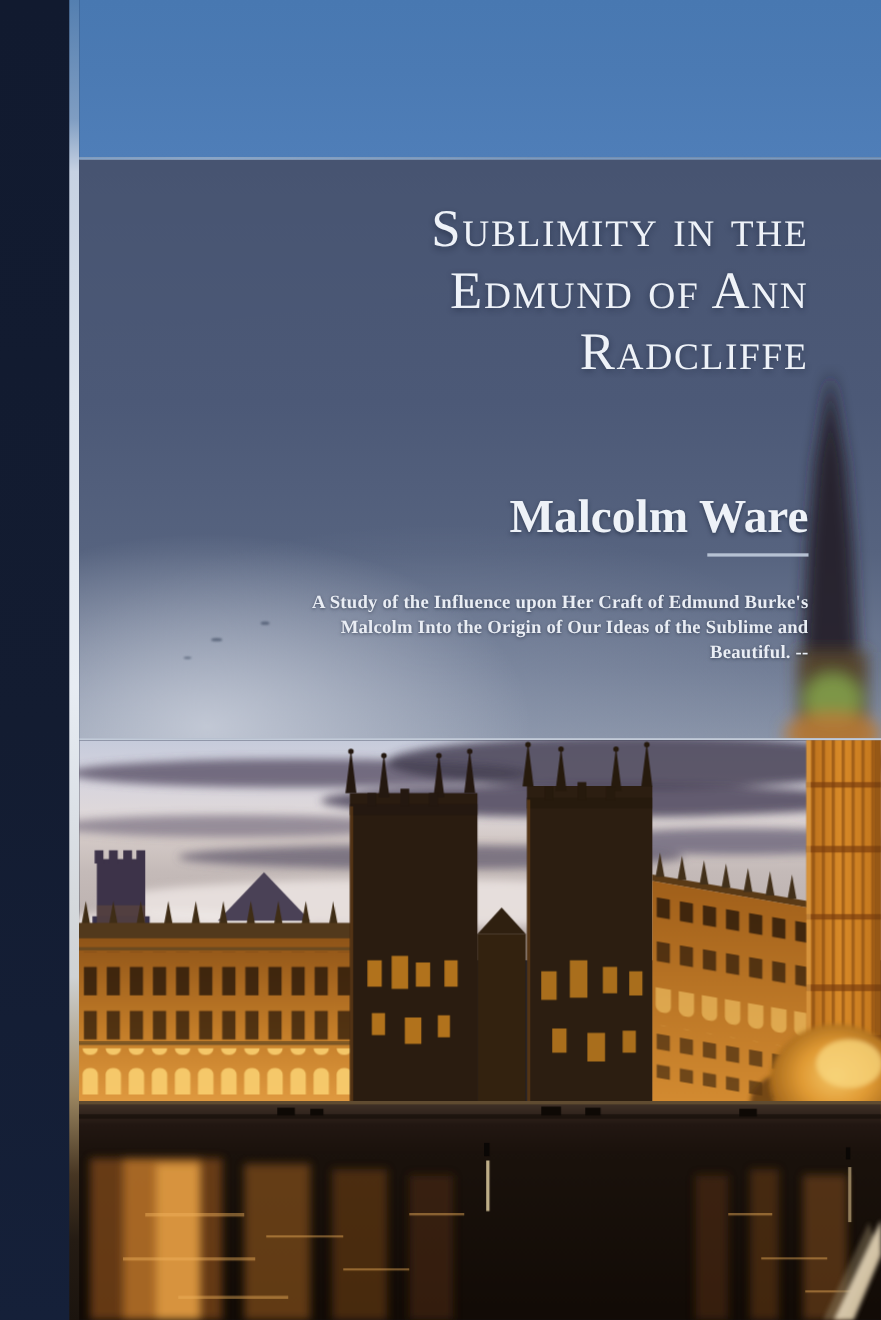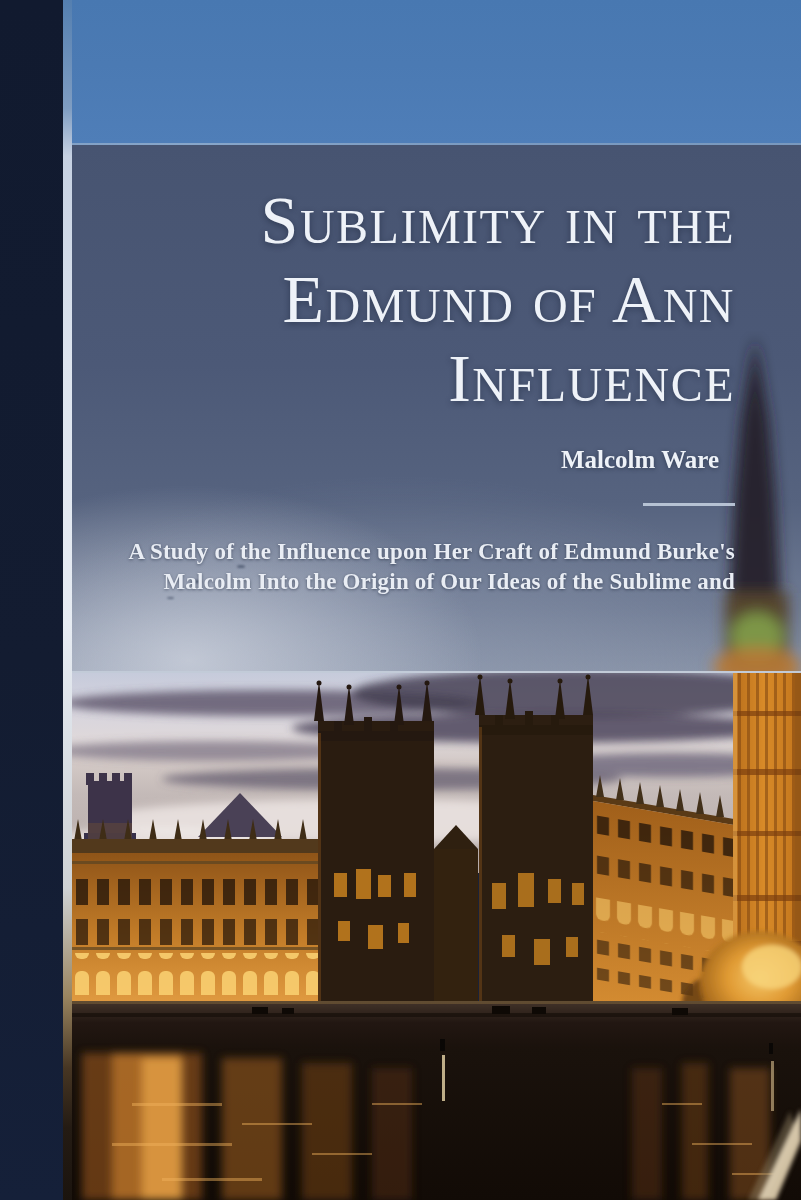--- a/index.html
+++ b/index.html
@@ -47,39 +47,39 @@
     position:absolute;right:0;top:186px;width:124px;height:344px;
   }
   .bird{
     position:absolute;background:#2b3850;border-radius:50%;
     filter:blur(1px);opacity:.55;
   }
   .title{
     position:absolute;top:36px;right:66px;margin:0;
     text-align:right;font-weight:400;
     font-variant:small-caps;
-    font-size:68px;line-height:1.16;letter-spacing:1.5px;
+    font-size:48px;line-height:1.16;letter-spacing:1.5px;
     color:var(--title-text);
     text-shadow:0 2px 6px rgba(15,25,45,.45);
   }
   .title span{display:block;}
   .author{
-    position:absolute;top:300px;right:82px;margin:0;
+    position:absolute;top:300px;right:66px;margin:0;
     text-align:right;font-weight:600;
-    font-size:25px;line-height:1.2;color:var(--title-text);
+    font-size:43px;line-height:1.2;color:var(--title-text);
     text-shadow:0 1px 4px rgba(15,25,45,.5);
   }
   .author-rule{
     position:absolute;top:358px;right:66px;width:92px;height:3px;
     background:var(--rule-color);opacity:.95;
   }
   .subtitle{
     position:absolute;top:392px;right:66px;margin:0;
     text-align:right;font-weight:700;
-    font-size:23px;line-height:1.32;letter-spacing:.2px;
+    font-size:17px;line-height:1.32;letter-spacing:.2px;
     color:#e9edf4;white-space:nowrap;
     text-shadow:0 1px 3px rgba(10,20,40,.5);
   }
   .subtitle span{display:block;}
   .photo{
     position:absolute;left:72px;top:673px;width:729px;height:527px;
   }
 </style>
 </head>
 <body>
@@ -106,30 +106,31 @@
       </g>
     </svg>
 
     <span class="bird" style="left:120px;top:435px;width:10px;height:3px;"></span>
     <span class="bird" style="left:165px;top:420px;width:8px;height:3px;"></span>
     <span class="bird" style="left:95px;top:452px;width:7px;height:2px;"></span>
 
     <h1 class="title">
       <span>Sublimity in the</span>
       <span>Edmund of Ann</span>
-      <span>Influence</span>
+      <span>Radcliffe</span>
     </h1>
 
     <p class="author">Malcolm Ware</p>
 
     <div class="author-rule"></div>
 
     <p class="subtitle">
       <span>A Study of the Influence upon Her Craft of Edmund Burke's</span>
       <span>Malcolm Into the Origin of Our Ideas of the Sublime and</span>
+      <span>Beautiful. --</span>
     </p>
   </div>
 
   <svg class="photo" viewBox="0 0 729 527" preserveAspectRatio="none" aria-hidden="true">
     <defs>
       <linearGradient id="skyP" x1="0" y1="0" x2="0" y2="1">
         <stop offset="0" stop-color="#c6cbdb"></stop>
           <stop offset="0.18" stop-color="#d6d4de"></stop>
         <stop offset="0.32" stop-color="#ded8da"></stop>
           <stop offset="0.45" stop-color="#d3c9c6"></stop>

